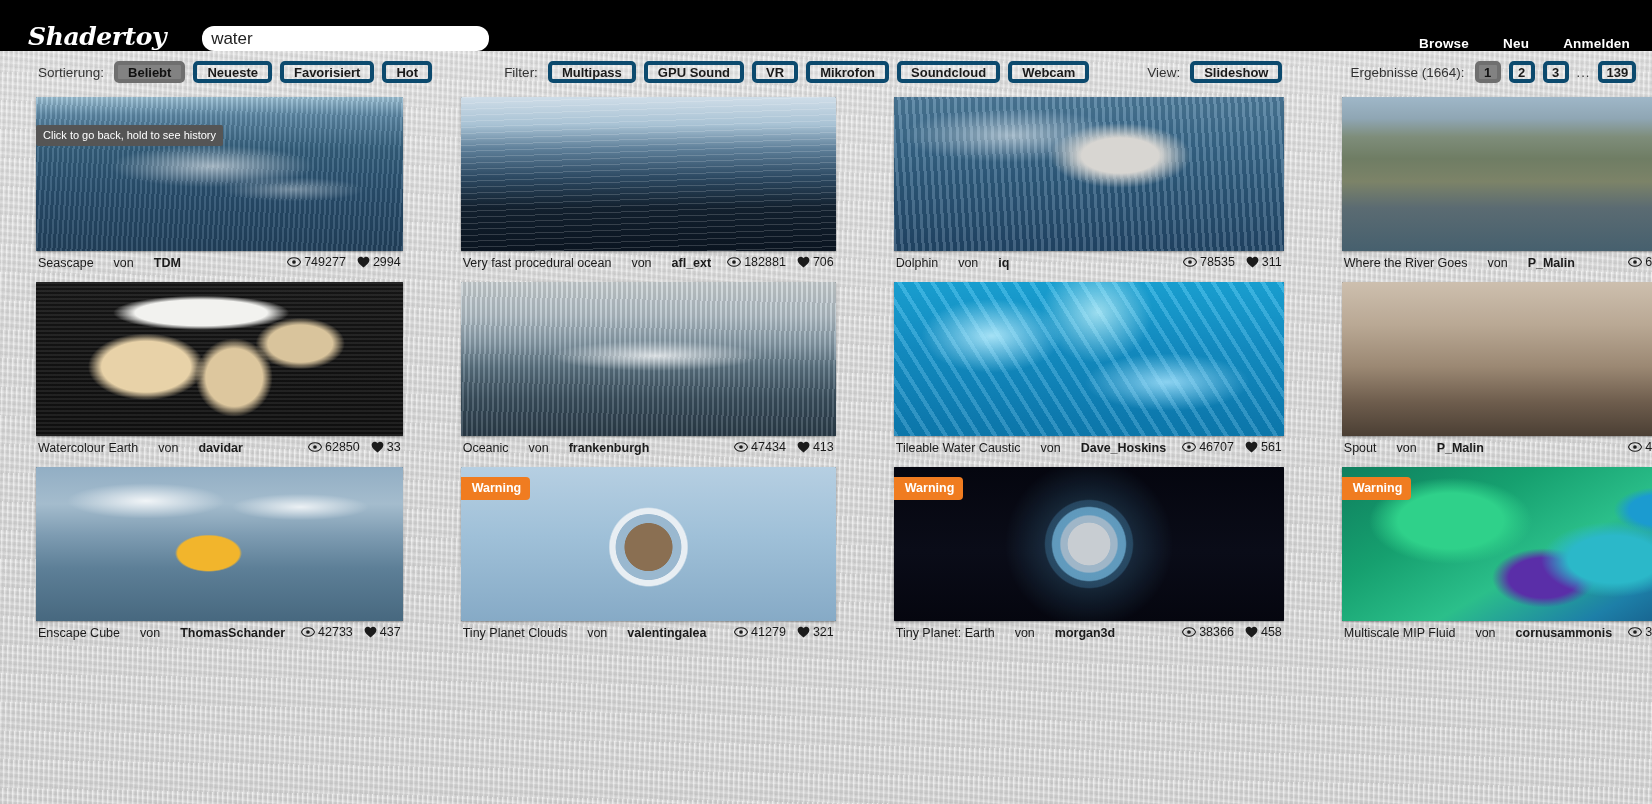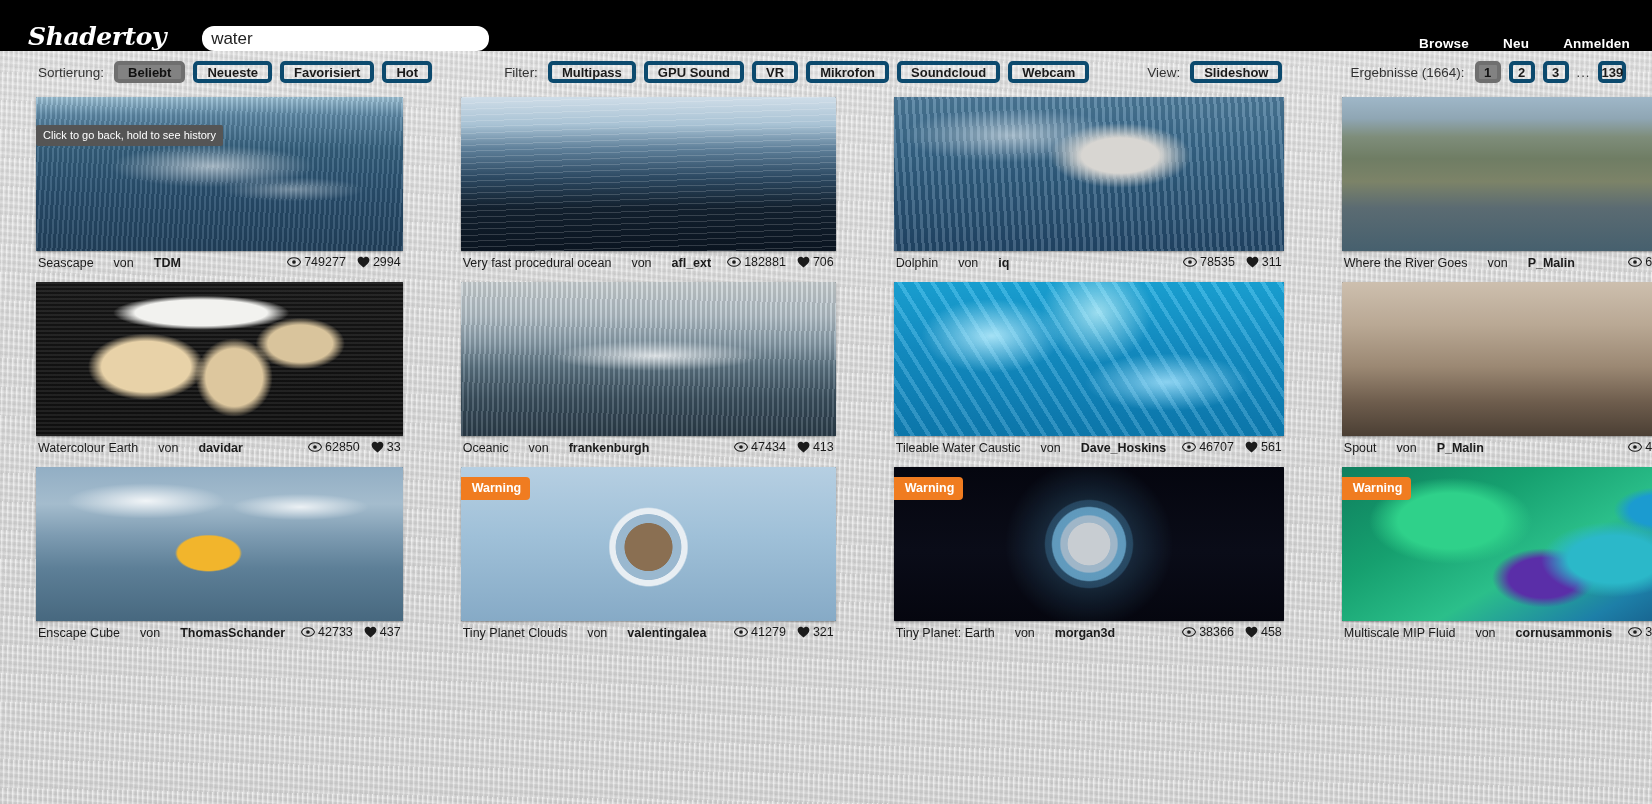--- a/index.html
+++ b/index.html
@@ -98,21 +98,21 @@
   }
   .group { display: flex; align-items: center; }
   .gap-sort { margin-right: 64px; }
   .gap-filter { margin-right: 50px; }
   .gap-view { margin-right: 60px; }
   .pagebtn {
     width: 26px;
     padding: 0;
     margin-right: 8px;
   }
-  .pagebtn.wide { width: 28px; }
+  .pagebtn.wide { width: 38px; }
   .dots { margin-right: 8px; color: #333; font-size: 13px; letter-spacing: 1px; }
 
   
   #grid {
     padding: 4px 30px 0 36px;
     display: grid;
     grid-template-columns: repeat(4, 1fr);
     column-gap: 58px;
     row-gap: 12px;
   }

